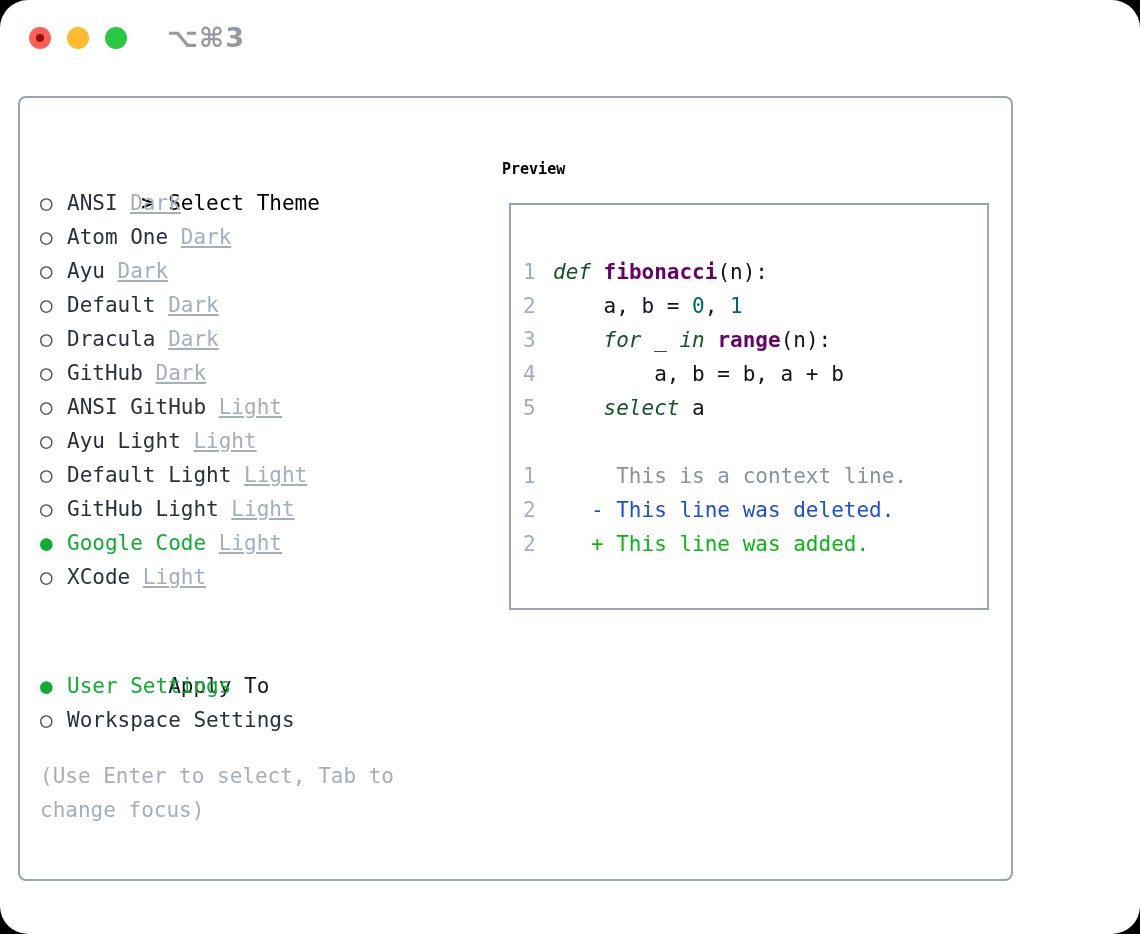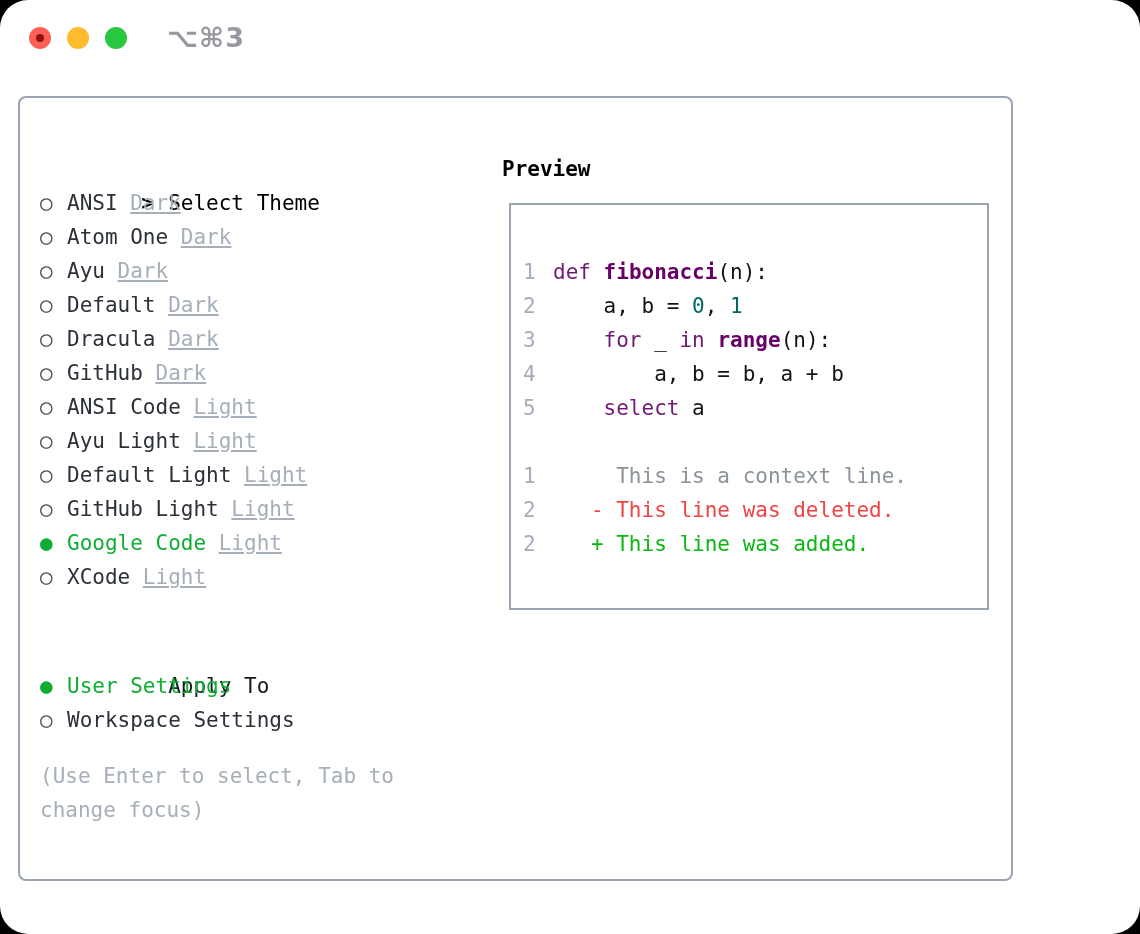--- a/index.html
+++ b/index.html
@@ -33,35 +33,35 @@
   .name{color:#2b3039;}
   .variant{color:#a6aeba;margin-left:1ch;text-decoration:underline;}
   .row.selected .name{color:#0fad33;}
   .row.selected .marker{color:#0fad33;}
   .apply-spacer{height:41px;}
   .apply-hdr{color:#15181e;}
   .help{
     margin-top:22px;color:#a6aeba;width:410px;white-space:normal;
   }
   
-  .preview-label{position:absolute;left:482px;top:54px;font-size:21px;line-height:34px;font-weight:bold;color:#000;}
+  .preview-label{position:absolute;left:482px;top:54px;font-size:15px;line-height:34px;font-weight:bold;color:#000;}
   .preview-box{
     position:absolute;left:489px;top:105px;width:480px;height:407px;
     border:2px solid #9aa4b1;box-sizing:border-box;background:#fff;
     padding:50px 0 0 12px;font-size:21px;line-height:34px;
   }
   .pv-row{height:34px;white-space:pre;}
   .pv-num{display:inline-block;width:17px;color:#a4adba;text-align:left;}
   .pv-text{margin-left:13px;}
-  .s-keyword{color:#701a75;}
+  .s-keyword{color:#14532d;font-style:italic;}
   .s-function{color:#660066;font-weight:bold;}
   .s-number{color:#006666;}
   .s-plain{color:#101318;}
   .s-context{color:#8b929b;}
-  .s-deleted{color:#ef4444;text-align:center;}
+  .s-deleted{color:#1d4ed8;text-align:center;}
   .s-added{color:#09b812;}
 </style>
 </head>
 <body>
 
 <div class="window">
 
   <div class="titlebar">
     <div class="tl tl-close">
       <div class="inner-dot"></div>
@@ -78,21 +78,21 @@
         <span class="cursor">&gt;</span><span class="hdr">Select Theme</span>
       </div>
 
       <div id="theme-list">
           <div class="row"><span class="marker">○</span><span class="name">ANSI</span><span class="variant">Dark</span></div>
           <div class="row"><span class="marker">○</span><span class="name">Atom One</span><span class="variant">Dark</span></div>
           <div class="row"><span class="marker">○</span><span class="name">Ayu</span><span class="variant">Dark</span></div>
           <div class="row"><span class="marker">○</span><span class="name">Default</span><span class="variant">Dark</span></div>
           <div class="row"><span class="marker">○</span><span class="name">Dracula</span><span class="variant">Dark</span></div>
           <div class="row"><span class="marker">○</span><span class="name">GitHub</span><span class="variant">Dark</span></div>
-          <div class="row"><span class="marker">○</span><span class="name">ANSI Code</span><span class="variant">Light</span></div>
+          <div class="row"><span class="marker">○</span><span class="name">ANSI GitHub</span><span class="variant">Light</span></div>
           <div class="row"><span class="marker">○</span><span class="name">Ayu Light</span><span class="variant">Light</span></div>
           <div class="row"><span class="marker">○</span><span class="name">Default Light</span><span class="variant">Light</span></div>
           <div class="row"><span class="marker">○</span><span class="name">GitHub Light</span><span class="variant">Light</span></div>
           <div class="row selected"><span class="marker">●</span><span class="name">Google Code</span><span class="variant">Light</span></div>
           <div class="row"><span class="marker">○</span><span class="name">XCode</span><span class="variant">Light</span></div>
         </div>
 
       <div class="apply-spacer"></div>
 
       <div class="row">

